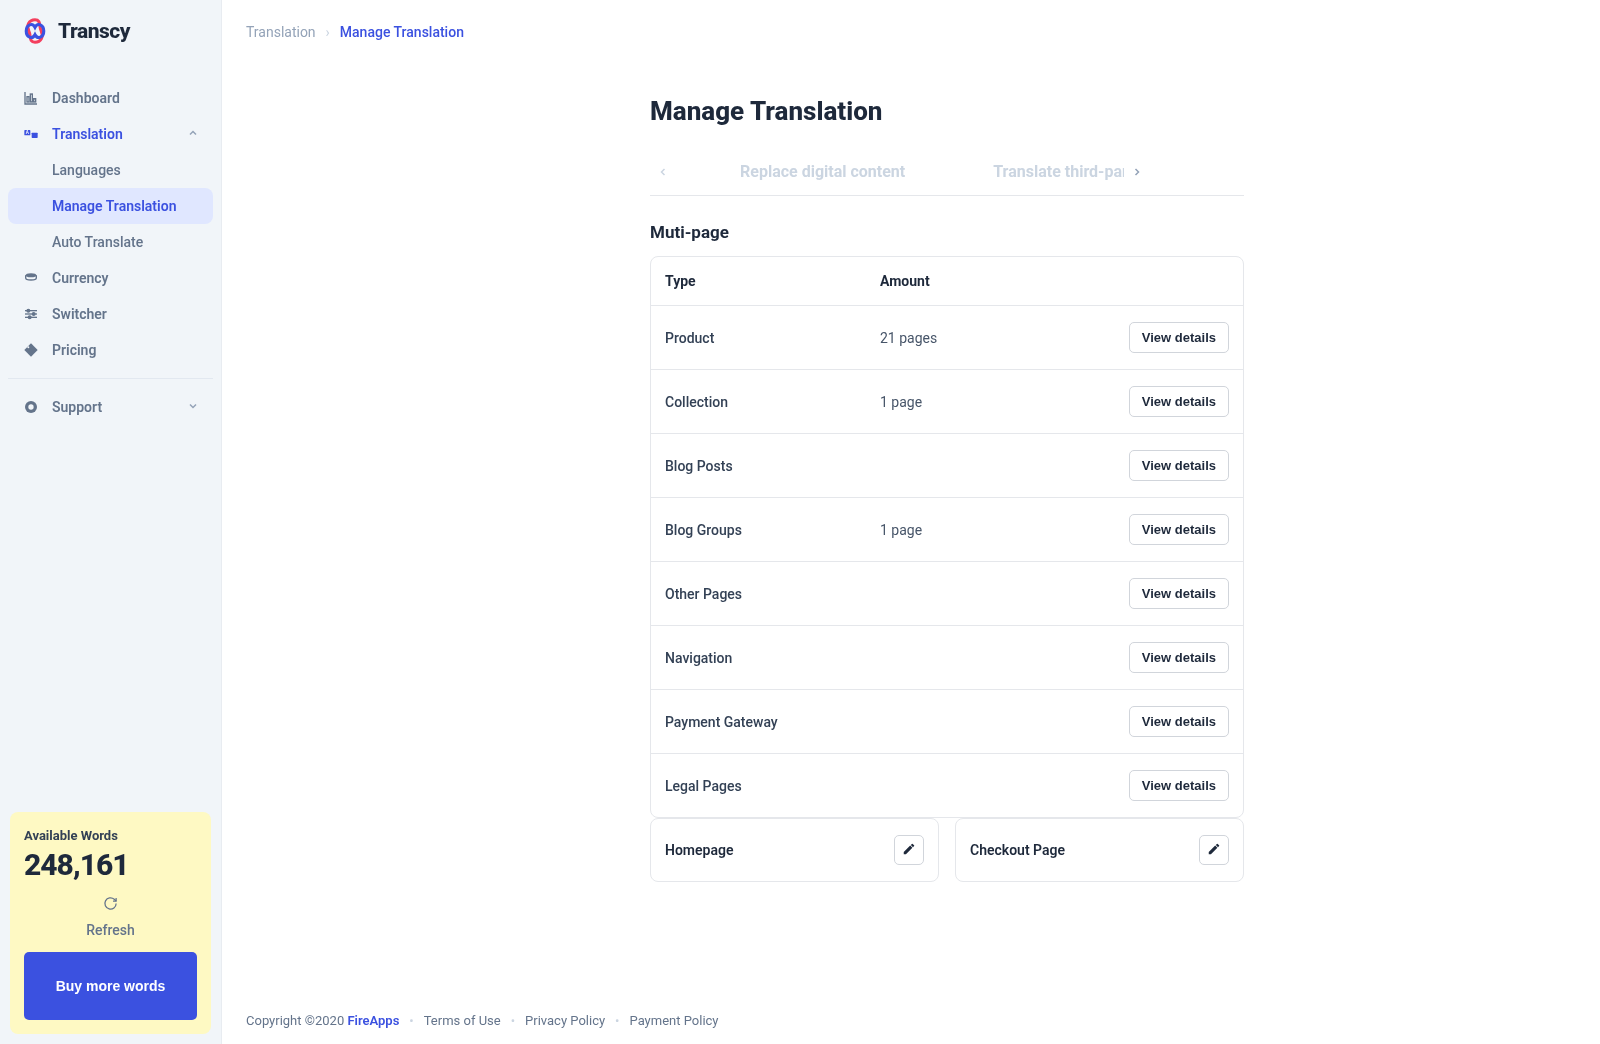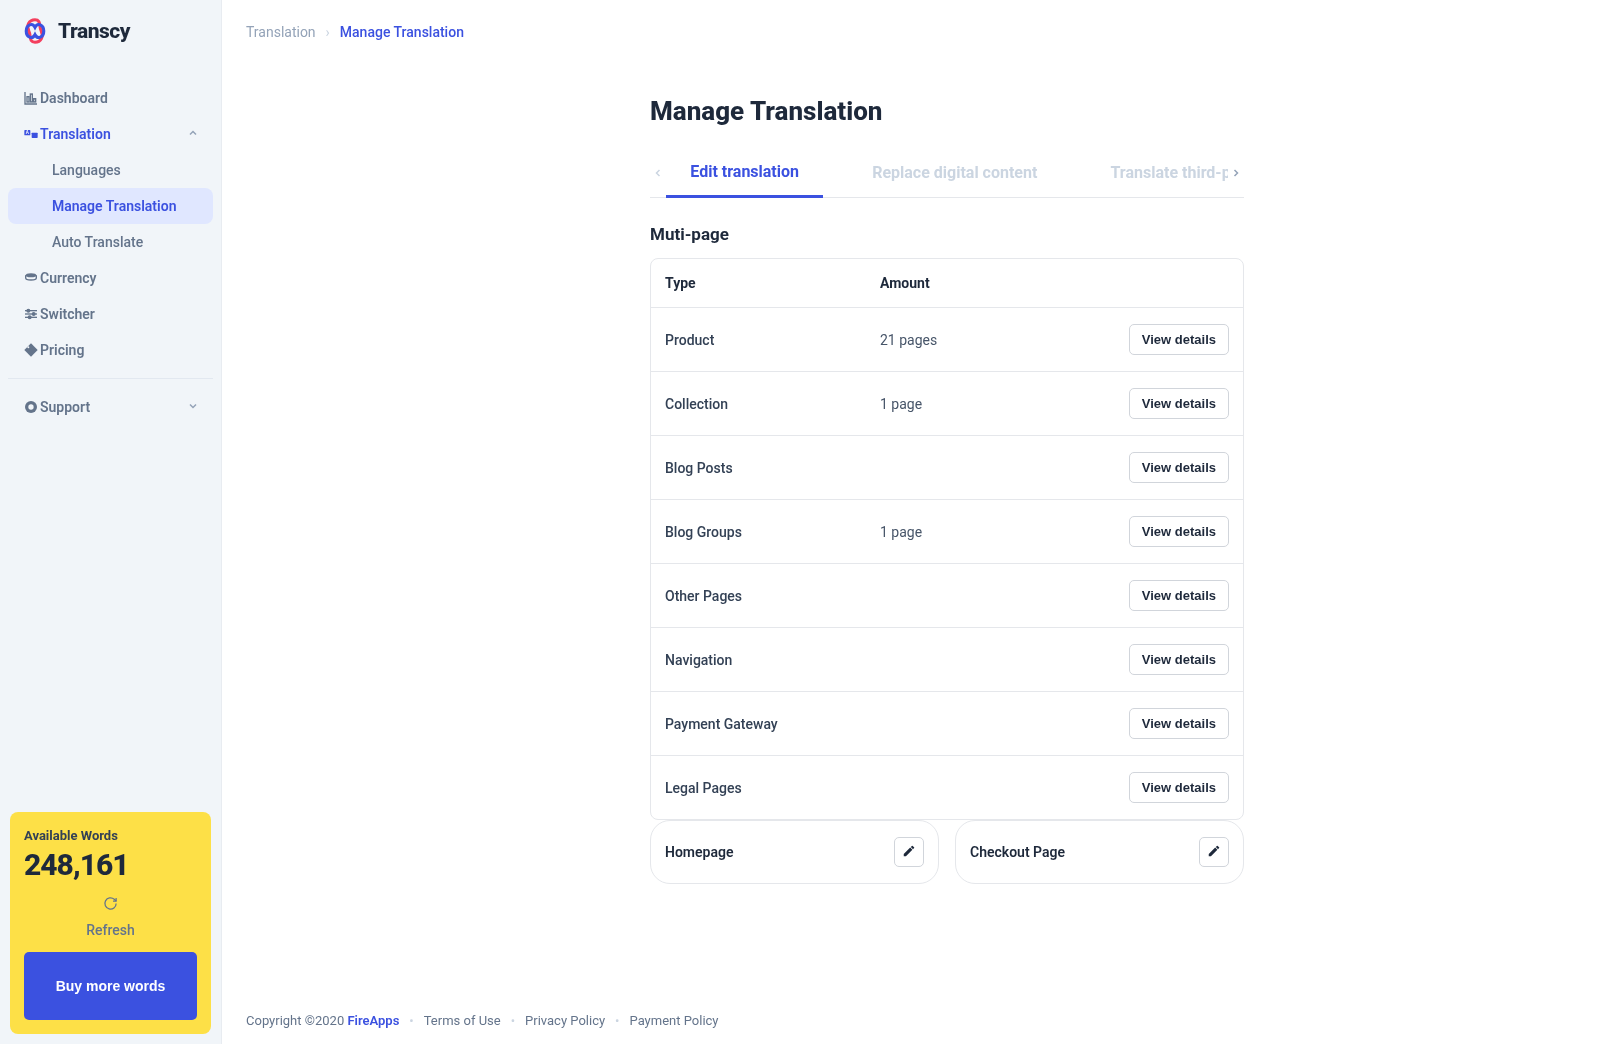--- a/index.html
+++ b/index.html
@@ -24,33 +24,33 @@
       display: flex;
       align-items: center;
       gap: 8px;
       padding: 4px 36px 20px 20px;
     }
     .logo-mark svg { display:block; }
     .logo-text { font-size: 21px; font-weight: 800; color: #1e293b; letter-spacing: -0.5px; }
     .nav-list { list-style: none; padding: 6px 8px; margin-top: 8px; }
     .nav-section-divider { border-top: 1px solid #e2e8f0; margin: 10px 0; }
     .nav-item, .nav-sub-item {
-      display: flex; align-items: center; 
+      display: flex; align-items: center; gap: 12px;
       padding: 10px 14px; border-radius: 8px;
       color: #64748b; font-size: 14px; font-weight: 600;
       cursor: pointer; position: relative;
     }
     .nav-item.active { color:#3b51e0; }
     .nav-item .nav-icon { width:18px; display:flex; justify-content:center; color:inherit; }
     .nav-sub-item { padding-left: 44px; font-weight:500; color:#64748b; }
     .nav-sub-item.active { background:#e0e7ff; color:#3b51e0; font-weight:600; }
     .nav-expand { margin-left:auto; color:#94a3b8; }
     .words-card {
       margin: auto 10px 10px 10px;
-      background:#fde047;
+      background:#fef9c3;
       border-radius: 8px;
       padding: 16px 14px 14px 14px;
     }
     .words-title { font-size:13px; font-weight:700; color:#334155; margin-bottom:4px; }
     .words-big { font-size:30px; font-weight:800; color:#1e293b; letter-spacing:-1px; margin-bottom:14px;}
     .refresh-row { display:flex; align-items:center; gap:8px; color:#64748b; font-size:14px; font-weight:500; cursor:pointer; margin-bottom:14px;flex-direction:column;}
     .buy-btn { width:100%; background:#3b51e0; color:#fff; border:none; border-radius:5px; padding:26px 0; font-size:14px; font-weight:700; cursor:pointer; }
 
     .main { flex:1; display:flex; flex-direction:column; padding: 0 24px; overflow:hidden;}
     .breadcrumb { display:flex; align-items:center; gap:10px; padding: 24px 0 10px 0; font-size:14px; color:#94a3b8;}
@@ -68,21 +68,21 @@
     .section-sub { font-size:17px; font-weight:700; color:#1e293b; margin-bottom: 14px;}
     .multi-table { border:1px solid #e5e7eb; border-radius:8px; overflow:hidden; width:594px;}
     .mt-head, .mt-row { display:grid; grid-template-columns: 215px 1fr 130px; align-items:center; padding: 16px 14px; border-bottom:1px solid #e5e7eb; }
     .mt-row:last-child{ border-bottom:none; }
     .mt-head { font-weight:700; color:#1e293b; font-size:14px; }
     .mt-type { font-size:14px; color:#334155; font-weight:500;}
     .mt-amount { font-size:14px; color:#475569; }
     .view-btn { justify-self:end; border:1px solid #d1d5db; background:#fff; color:#1e293b; font-weight:600; font-size:13px; padding:7px 12px; border-radius:5px; cursor:pointer;}
     .single-head { margin-top: 28px; }
     .single-row { display:flex; gap:16px; width:594px;}
-    .single-card { flex:1; border:1px solid #e5e7eb; border-radius:20px; padding:16px 14px; display:flex; align-items:center; justify-content:space-between;}
+    .single-card { flex:1; border:1px solid #e5e7eb; border-radius:8px; padding:16px 14px; display:flex; align-items:center; justify-content:space-between;}
     .single-card .label{ font-size:14px; font-weight:600; color:#1e293b;}
     .pencil-btn { width:30px; height:30px; border:1px solid #d1d5db; border-radius:5px; background:#fff; display:flex; align-items:center; justify-content:center; cursor:pointer; color:#1e293b;}
 
     .footer { margin-top:auto; padding: 16px 0; font-size:13px; color:#64748b; display:flex; align-items:flex-start; gap:10px;}
     .footer .fire { color:#3b51e0; font-weight:600; }
     .footer .dot { color:#cbd5e1; }
     .footer a { color:#64748b; text-decoration:none; }
   </style>
 </head>
 <body>
@@ -211,21 +211,20 @@
 
   <div class="content-center">
     <h1 class="page-title">Manage Translation</h1>
 
     <div class="tabbar" style="width:594px;">
       <span class="tabbar-scroll-btn">
         <svg width="12" height="12" viewBox="0 0 24 24" fill="none" stroke="currentColor" stroke-width="3">
             <polyline points="15 6 9 12 15 18"></polyline>
           </svg>
       </span>
-      <div class="tab active">Edit translation</div>
       <div class="spacer"></div>
       <div class="tab">Replace digital content</div>
       <div class="spacer"></div>
       <div class="tab" style="overflow:hidden; max-width:155px; text-overflow:clip;">Translate third-party</div>
       <span class="tabbar-scroll-btn" style="color:#94a3b8;">
         <svg width="12" height="12" viewBox="0 0 24 24" fill="none" stroke="currentColor" stroke-width="3">
             <polyline points="9 6 15 12 9 18"></polyline>
           </svg>
       </span>
     </div>

